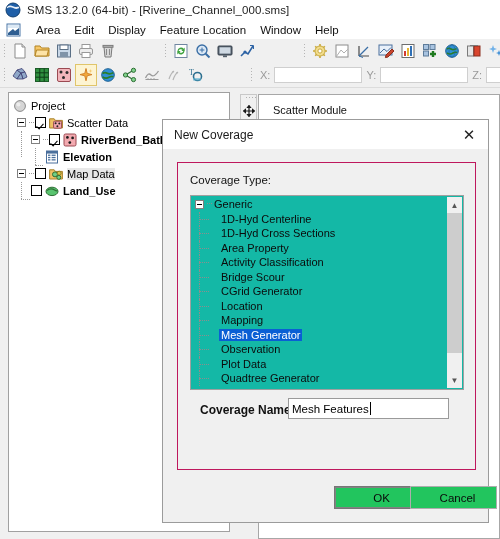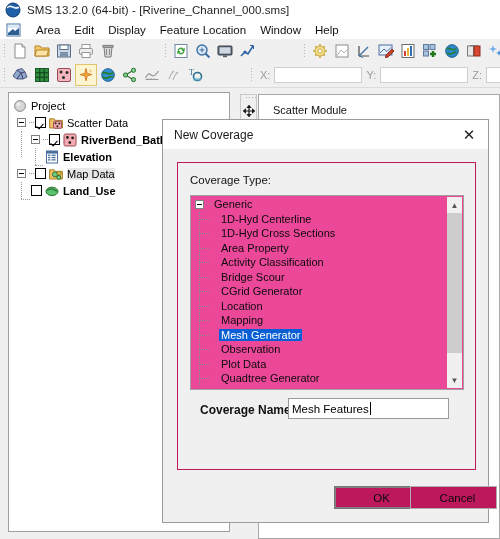--- a/index.html
+++ b/index.html
@@ -144,21 +144,21 @@
   }
 
   .group {
     position: absolute; left: 14px; top: 42px; width: 299px; height: 308px;
     border: 1px solid #be185d; box-sizing: border-box; background: #f0f0f0;
   }
   .group-label { position: absolute; left: 12px; top: 11px; font-size: 11.5px; color: #111; }
 
   .listbox {
     position: absolute; left: 12px; top: 32px; width: 274px; height: 195px;
-    background: #ec4899; border: 1px solid #a0a0a0; box-sizing: border-box;
+    background: #14b8a6; border: 1px solid #a0a0a0; box-sizing: border-box;
     overflow: hidden;
   }
   .lrow { display: flex; align-items: center; height: 14.5px; white-space: nowrap; position: relative; }
   .lrow .lbl { font-size: 11px; color: #0b0b0b; padding: 0 2px; }
   .lrow.selected .lbl { background: #0a5fd4; color: #ffffff; text-align: right; }
   .lexp {
     width: 9px; height: 9px; border: 1px solid #808080; background: #fff;
     box-sizing: border-box; position: relative; flex: none; margin: 0 3px 0 4px;
   }
   .lexp::before { content: ""; position: absolute; left: 1px; top: 3px; width: 5px; height: 1px; background: #000; }
@@ -189,21 +189,21 @@
   .name-label { position: absolute; left: 22px; top: 240px; font-size: 12px; color: #111; font-weight: bold; }
   .name-input {
     position: absolute; left: 110px; top: 235px; width: 161px; height: 21px;
     background: #ffffff; border: 1px solid #9a9a9a; box-sizing: border-box;
     display: flex; align-items: center; padding-left: 3px; font-size: 11.5px; color: #000;
   }
   .caret { display: inline-block; width: 1px; height: 13px; background: #000; margin-left: 1px; }
 
   .btn {
     position: absolute; top: 366px; height: 23px; width: 87px;
-    background: #be185d; border: 1px solid #adadad; box-sizing: border-box;
+    background: #22c55e; border: 1px solid #adadad; box-sizing: border-box;
     display: flex; align-items: center; justify-content: center;
     font-size: 11.5px; color: #0a0a0a; padding-left: 8px;
   }
   .btn.ok { left: 171px; border: 1px solid #767676; box-shadow: 0 0 0 1px #828282 inset; }
   .btn.cancel { left: 247px; }
 </style>
 </head>
 <body>
 
 <div id="app">

